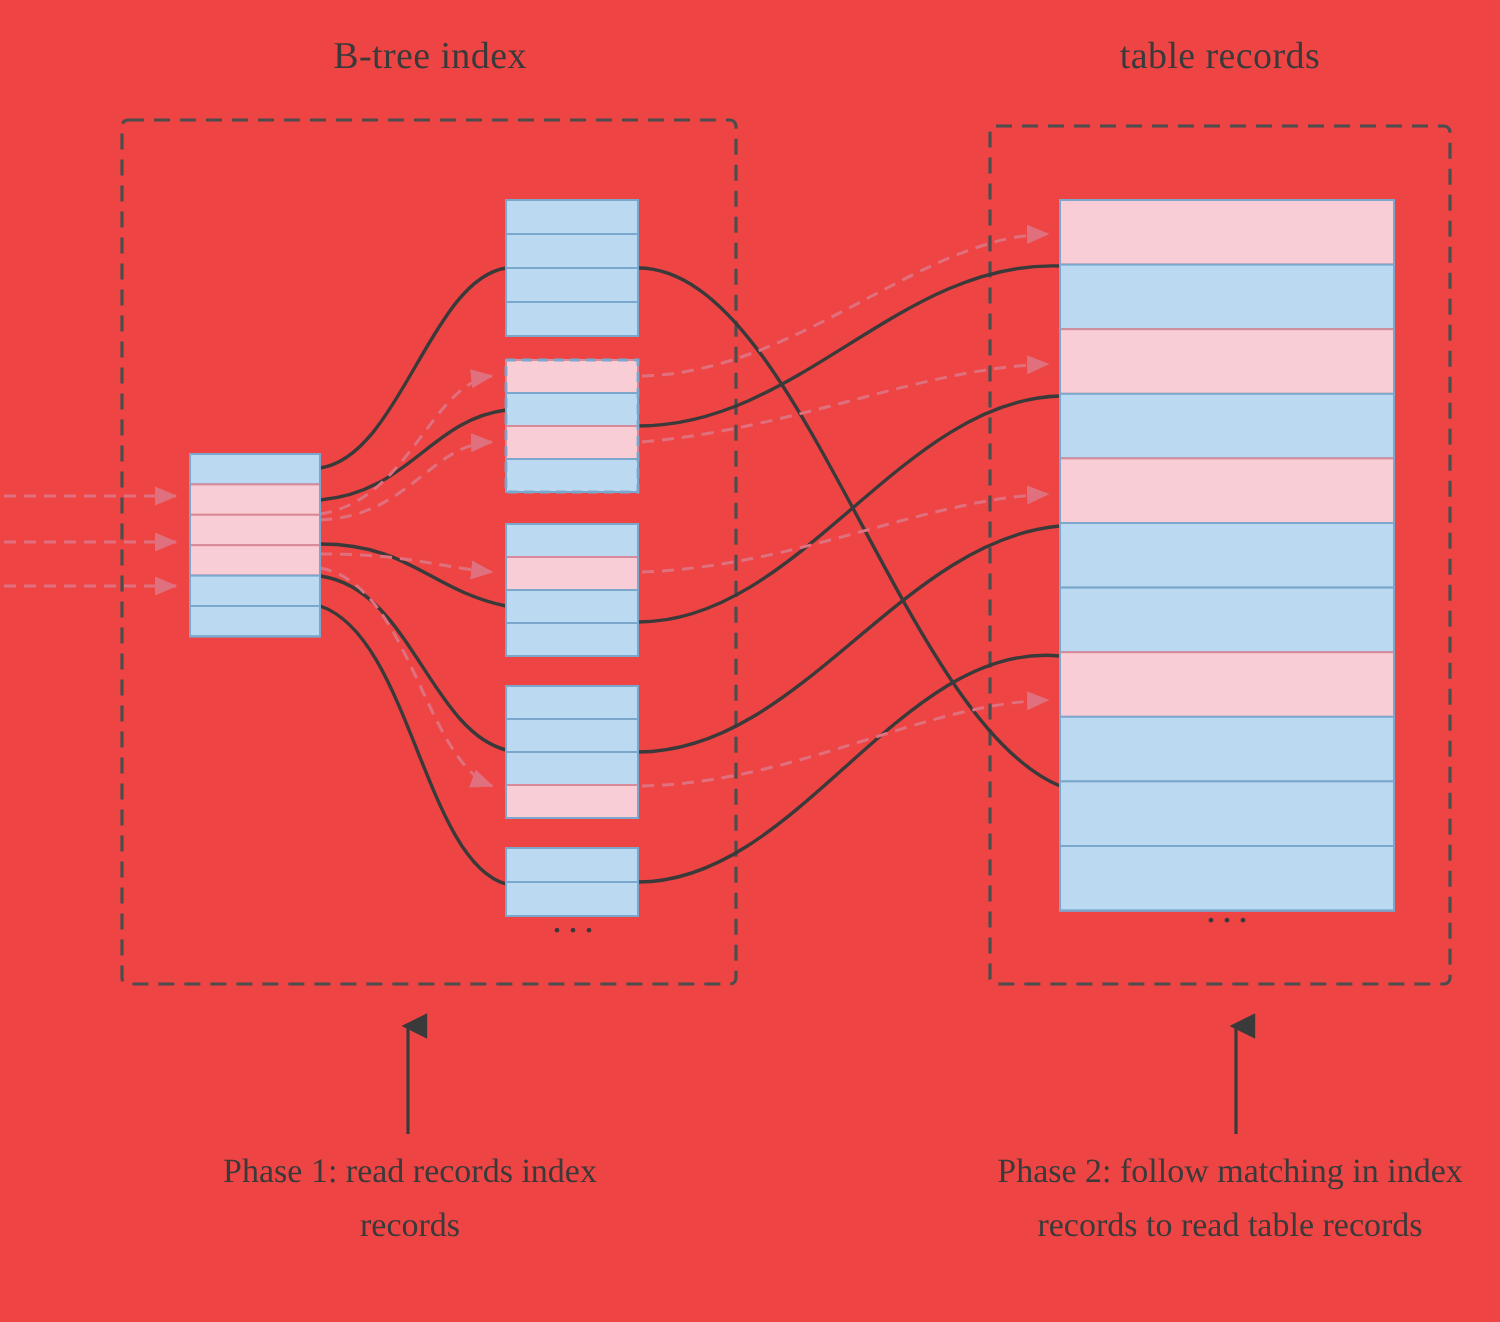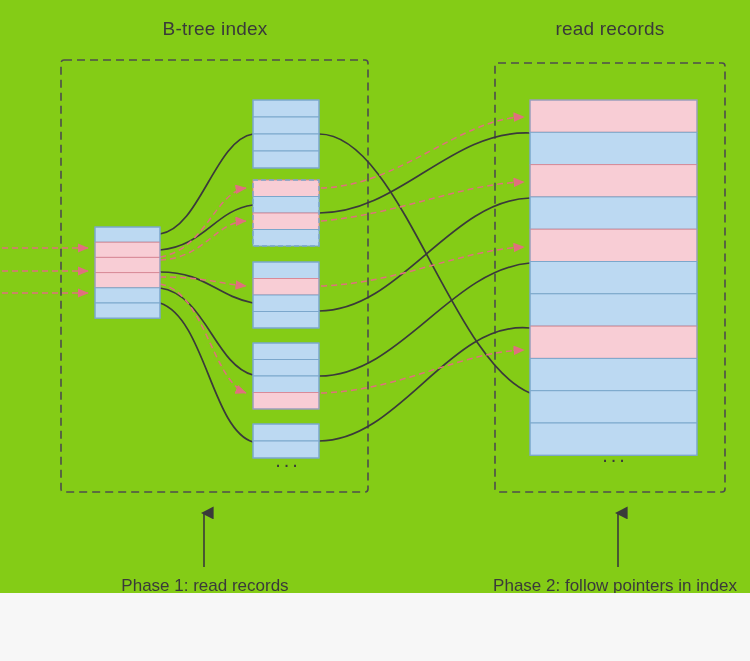--- a/index.html
+++ b/index.html
@@ -3,23 +3,23 @@
 <meta charset="utf-8">
 <style>
   html, body {
     margin: 0;
     padding: 0;
     background: #f7f7f7;
   }
   #page {
     position: relative;
     width: 750px;
-    height: 593px;
-    background: #84cc16;
-    font-family: Liberation Sans, sans-serif;
+    height: 661px;
+    background: #ef4444;
+    font-family: Liberation Serif, serif;
     overflow: hidden;
   }
   .title {
     position: absolute;
     font-size: 19px;
     color: #3a3a3a;
     text-align: center;
     letter-spacing: 0.2px;
     white-space: nowrap;
   }
@@ -51,21 +51,21 @@
   }
   #ellipsis-index { left: 255px; top: 449px; width: 66px; }
   #ellipsis-table { left: 580px; top: 444px; width: 70px; }
 </style>
 </head>
 <body>
 
 <div id="page">
 
   <div class="title" id="title-btree">B-tree index</div>
-  <div class="title" id="title-table">read records</div>
+  <div class="title" id="title-table">table records</div>
 
   <svg class="diagram" id="svg-diagram" viewBox="0 0 750 661">
 
     <defs>
       <marker id="arrow-black" markerWidth="9" markerHeight="9" refX="7" refY="3.2" orient="auto">
         <path d="M0,0 L7.5,3.2 L0,6.4 z" fill="#3a3a3a"></path>
       </marker>
       <marker id="arrow-red" markerWidth="9" markerHeight="9" refX="7" refY="3.2" orient="auto">
         <path d="M0,0 L7.5,3.2 L0,6.4 z" fill="#e0707e"></path>
       </marker>
@@ -173,15 +173,15 @@
     <g id="phase-arrows" stroke="#3a3a3a" stroke-width="1.6" fill="none">
       <line x1="204" y1="567" x2="204" y2="513" marker-end="url(#arrow-up)"></line>
       <line x1="618" y1="567" x2="618" y2="513" marker-end="url(#arrow-up)"></line>
     </g>
   </svg>
 
   <div class="ellipsis" id="ellipsis-index">...</div>
   <div class="ellipsis" id="ellipsis-table">...</div>
 
   <div class="caption" id="caption-phase1">Phase 1:  read records index records</div>
-  <div class="caption" id="caption-phase2">Phase 2:  follow pointers in index records to read table records</div>
+  <div class="caption" id="caption-phase2">Phase 2:  follow matching in index records to read table records</div>
 
 </div>
 
 </body></html>

